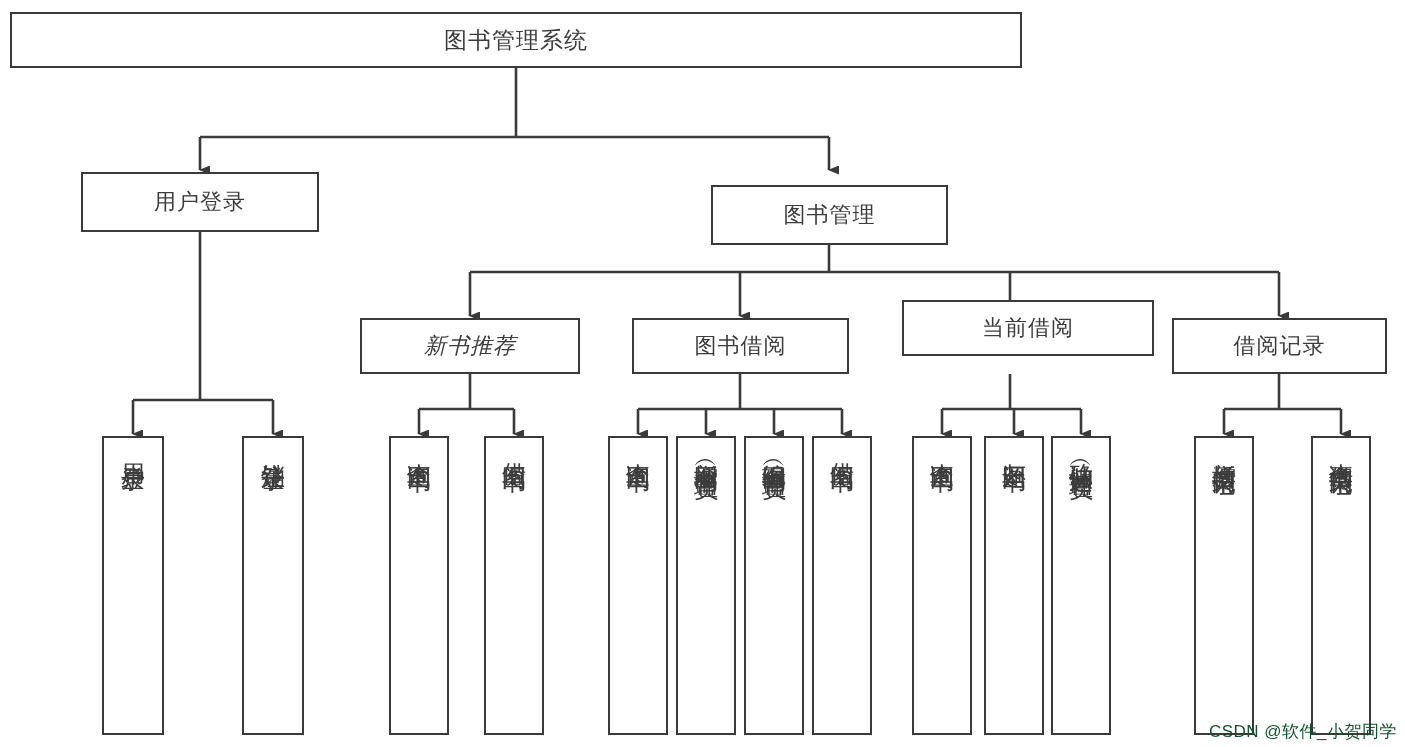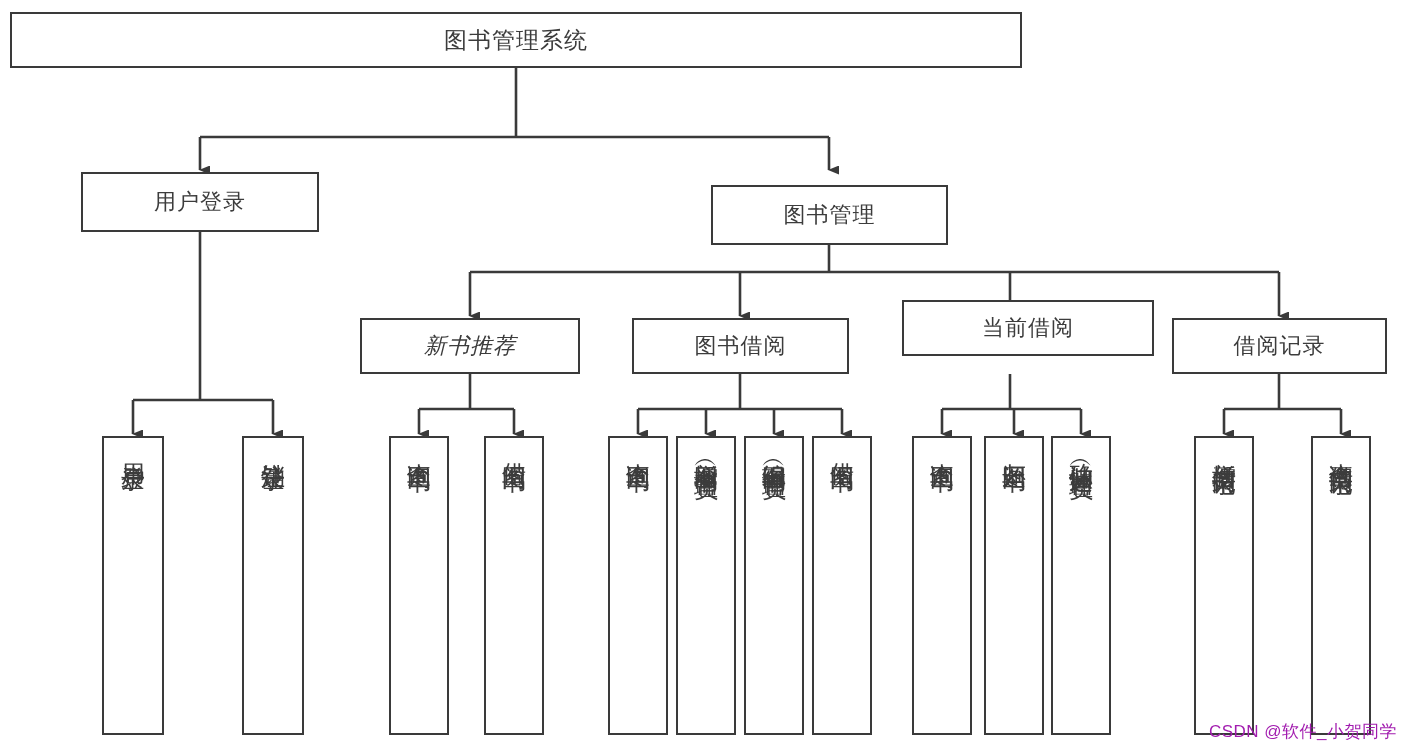--- a/index.html
+++ b/index.html
@@ -56,21 +56,21 @@
     font-size: 24px;
     letter-spacing: 2px;
     line-height: 1.0;
   }
   .node.root .label { font-size: 23px; }
   #watermark {
     position: absolute;
     right: 8px;
     bottom: 4px;
     font-size: 17px;
-    color: #a21caf;
+    color: #14532d;
     letter-spacing: 0.5px;
     white-space: nowrap;
     z-index: 3;
     font-family: "Liberation Sans", "DejaVu Sans", sans-serif;
   }
 </style>
 </head>
 <body>
 
 <div id="canvas">

